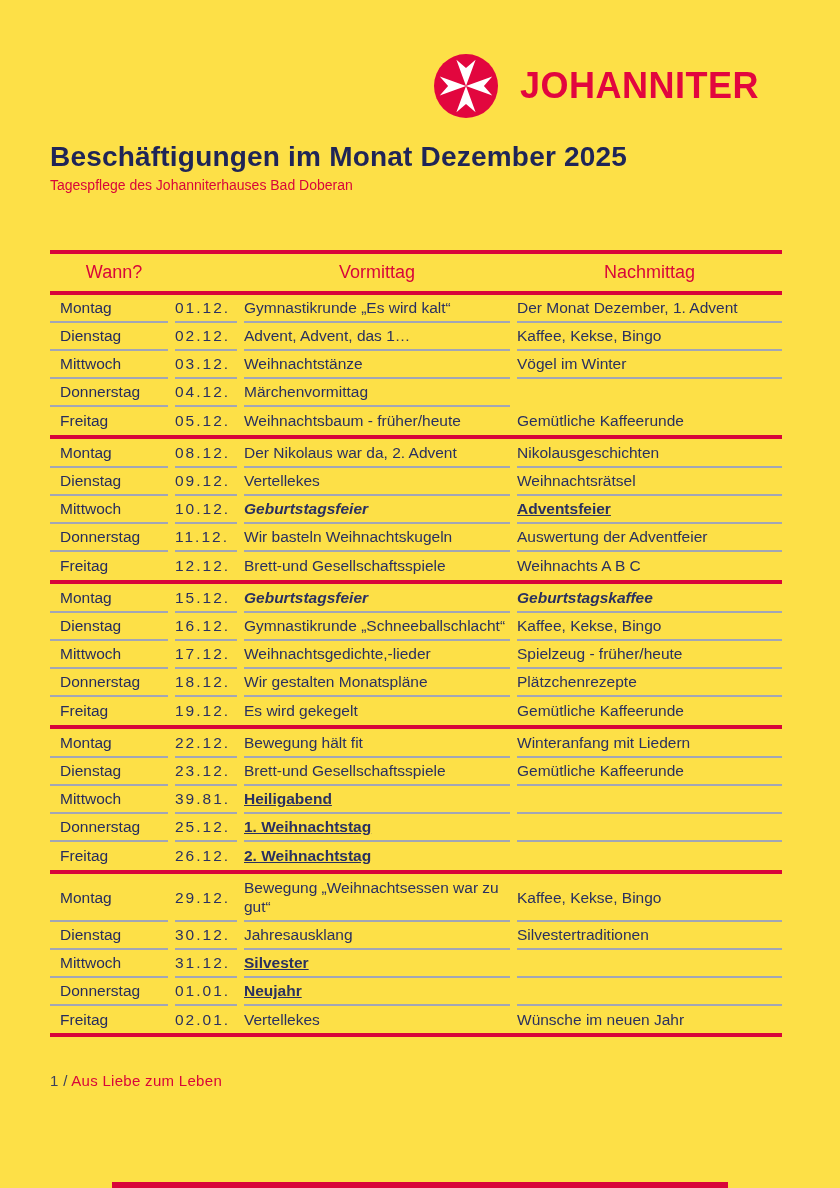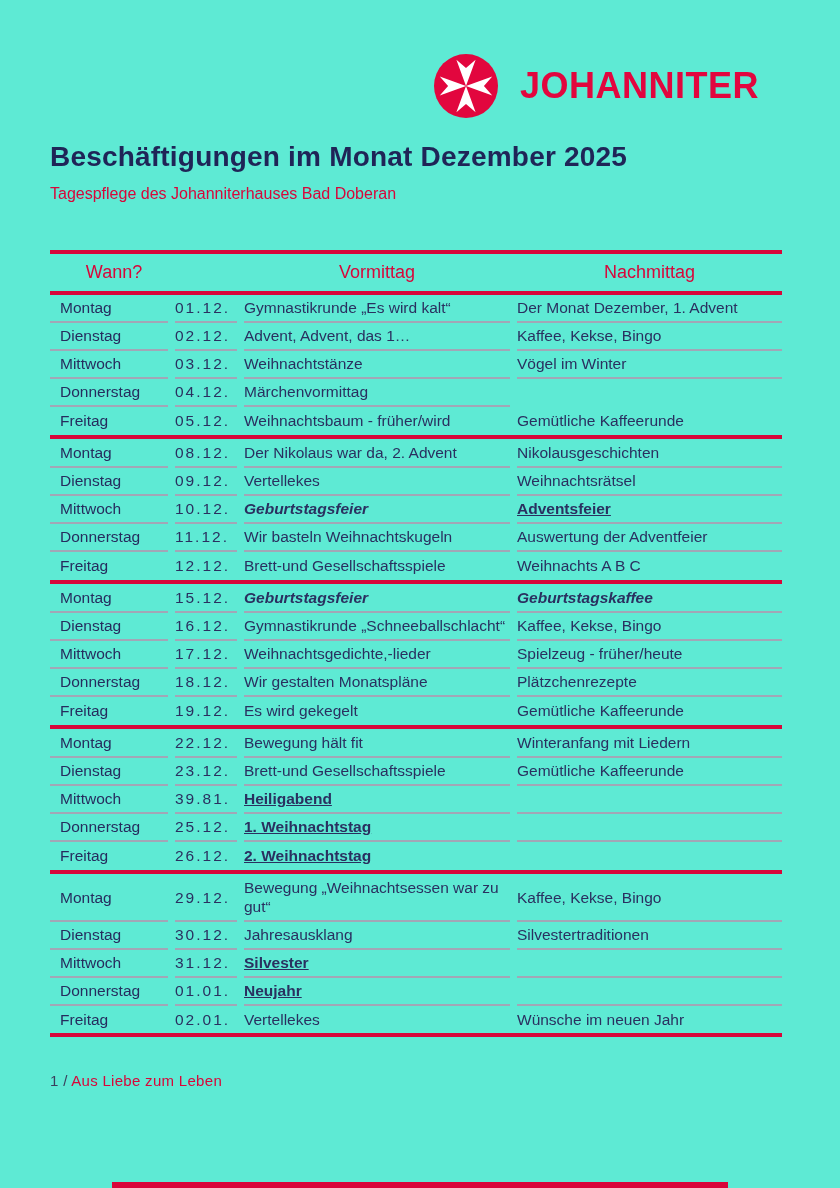--- a/index.html
+++ b/index.html
@@ -2,30 +2,30 @@
 <html><head>
 <meta charset="utf-8">
 <style>
   * { box-sizing: border-box; margin: 0; padding: 0; }
   html, body { background: #ffffff; }
   body {
     width: 840px; height: 1188px;
     font-family: "Liberation Sans", sans-serif;
     position: relative; overflow: hidden;
   }
-  .page { position: absolute; inset: 0; background: #5eead4; }
+  .page { position: absolute; inset: 0; background: #fde047; }
 
   
   .logo-row { position: absolute; top: 54px; left: 434px; display: flex; align-items: center; gap: 22px; }
   .logo-circle { width: 64px; height: 64px; flex: 0 0 auto; }
   .logo-text { font-size: 36px; font-weight: bold; letter-spacing: 0.5px; color: #E2063E; line-height: 64px; }
 
   
   .title { position: absolute; left: 50px; top: 141px; font-size: 28px; font-weight: bold; color: #1F2557; letter-spacing: 0.2px; }
-  .subtitle { position: absolute; left: 50px; top: 185px; font-size: 16px; color: #D8063A; text-align: right; }
+  .subtitle { position: absolute; left: 50px; top: 177px; font-size: 14px; color: #D8063A; text-align: right; }
 
   
   .schedule { position: absolute; left: 50px; top: 250px; width: 732px; }
   .accent-line { height: 4px; background: #D8063A; }
   .grid-row { display: grid; grid-template-columns: 118px 62px 266px 1fr; column-gap: 7px; }
   .header-row { padding: 4px 0; text-align: center; }
   .header-cell { color: #D8063A; font-size: 18px; line-height: 29px; }
   .header-cell.when { padding-left: 10px; }
 
   .cell {
@@ -96,21 +96,21 @@
           <div class="cell afternoon">Vögel im Winter</div>
         </div>
         <div class="grid-row row">
           <div class="cell day">Donnerstag</div>
           <div class="cell date">04.12.</div>
           <div class="cell morning">Märchenvormittag</div>
         </div>
         <div class="grid-row row last">
           <div class="cell day">Freitag</div>
           <div class="cell date">05.12.</div>
-          <div class="cell morning">Weihnachtsbaum - früher/wird</div>
+          <div class="cell morning">Weihnachtsbaum - früher/heute</div>
           <div class="cell afternoon">Gemütliche Kaffeerunde</div>
         </div>
         <div class="week-divider"></div>
         <div class="grid-row row">
           <div class="cell day">Montag</div>
           <div class="cell date">08.12.</div>
           <div class="cell morning">Der Nikolaus war da, 2. Advent</div>
           <div class="cell afternoon">Nikolausgeschichten</div>
         </div>
         <div class="grid-row row">

